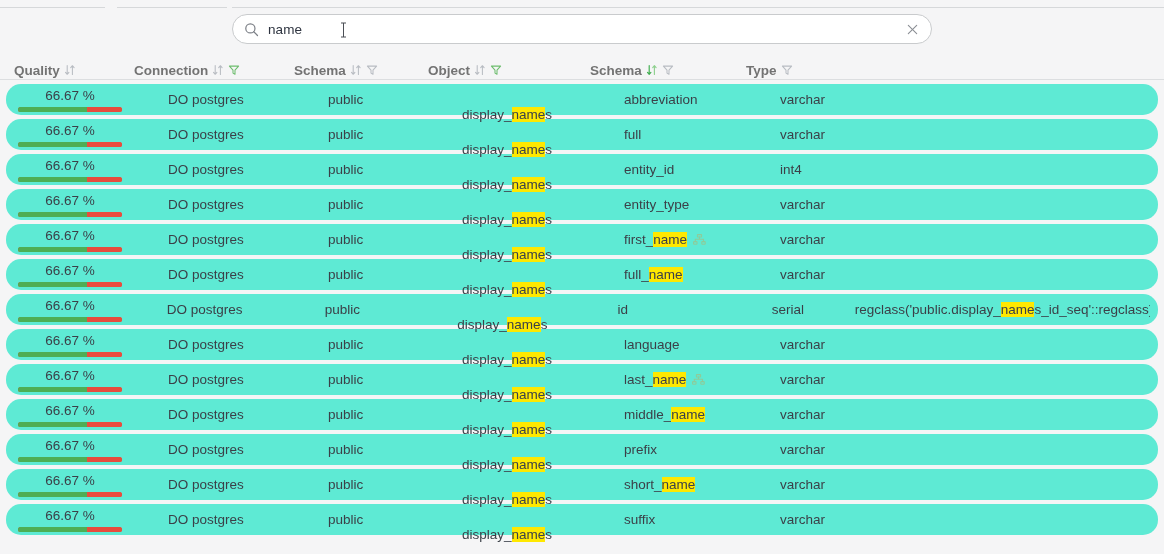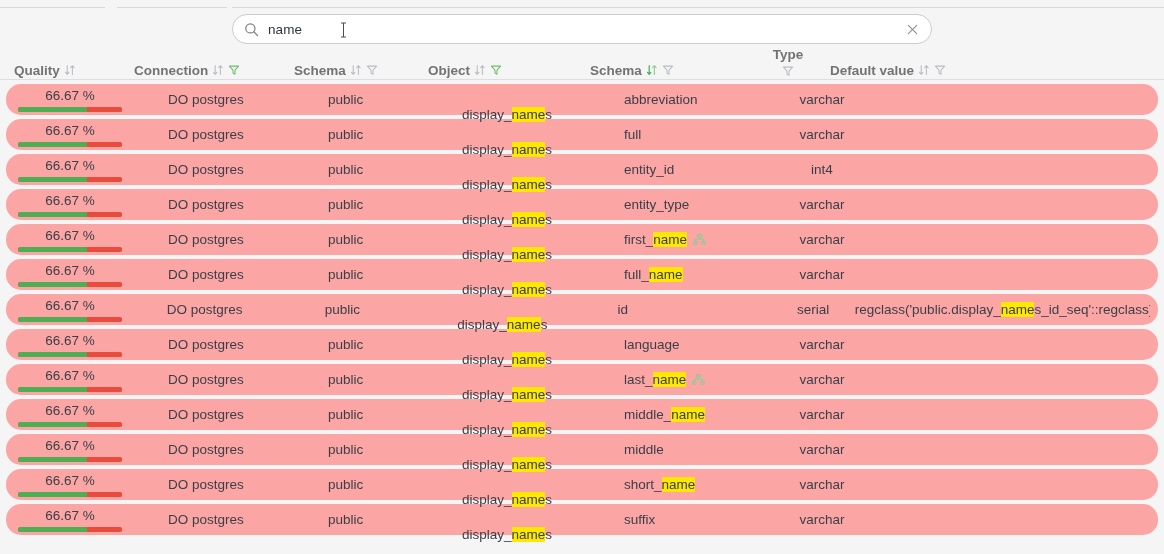--- a/index.html
+++ b/index.html
@@ -105,33 +105,33 @@
     padding-bottom: 2px;
   }
   .th .hdr-label { line-height: 1; }
 
   
   .c-quality   { width: 120px; }
   .c-conn      { width: 160px; }
   .c-schema    { width: 134px; }
   .c-object    { width: 162px; margin-top: 30px; }
   .c-column    { width: 156px; }
-  .c-type      { width: 84px; flex-direction: column;  }
+  .c-type      { width: 84px;  }
   .c-default   { flex: 1 1 auto; }
 
   .tbody {
     padding: 0 0 0 0;
   }
   .row {
     display: flex;
     align-items: center;
     height: 31px;
     margin: 4px 6px;
     padding: 0 8px;
-    background: #fca5a5;
+    background: #5eead4;
     border-radius: 15px;
     box-sizing: border-box;
   }
   .row .cell {
     font-size: 13.5px;
     color: #3b4048;
     white-space: nowrap;
     overflow: hidden;
     display: flex;
     align-items: center;
@@ -307,34 +307,20 @@
 
     <div class="th c-type">
       <span class="hdr-label">Type</span>
       <span class="icon-filter">
         <svg width="12" height="12" viewBox="0 0 12 12" fill="none" stroke="#b8bcc2" stroke-width="1.05" stroke-linejoin="round">
           <path d="M1.4 2.1 H10.6 L7 6.2 V10.3 L5 9.1 V6.2 Z"></path>
         </svg>
       </span>
     </div>
 
-    <div class="th c-default">
-      <span class="hdr-label">Default value</span>
-      <span class="icon-sort">
-        <svg width="12" height="12" viewBox="0 0 12 12" fill="none" stroke="#b8bcc2" stroke-width="1.05" stroke-linecap="round" stroke-linejoin="round">
-          <path d="M3.2 1.6 V10.1 M1.5 8.4 L3.2 10.3 L4.9 8.4"></path>
-          <path d="M8.4 10.4 V1.9 M6.7 3.6 L8.4 1.7 L10.1 3.6"></path>
-        </svg>
-      </span>
-      <span class="icon-filter">
-        <svg width="12" height="12" viewBox="0 0 12 12" fill="none" stroke="#b8bcc2" stroke-width="1.05" stroke-linejoin="round">
-          <path d="M1.4 2.1 H10.6 L7 6.2 V10.3 L5 9.1 V6.2 Z"></path>
-        </svg>
-      </span>
-    </div>
 
   </div>
 
   <div class="tbody" id="tbody">
       <div class="row">
         <div class="cell c-quality">
           <div class="quality-wrap">
             <div class="quality-pct">66.67 %</div>
             <div class="quality-bar">
               <div class="seg-good" style="width:66.67%"></div>
@@ -597,21 +583,21 @@
           </div>
         </div>
         <div class="cell c-conn">DO postgres</div>
         <div class="cell c-schema">public</div>
         <div class="cell c-object">
           <span>display_</span>
           <mark class="hl">name</mark>
           <span>s</span>
         </div>
         <div class="cell c-column">
-          <span>middle</span>
+          <span>prefix</span>
         </div>
         <div class="cell c-type">varchar</div>
         <div class="cell c-default"></div>
       </div>
       <div class="row">
         <div class="cell c-quality">
           <div class="quality-wrap">
             <div class="quality-pct">66.67 %</div>
             <div class="quality-bar">
               <div class="seg-good" style="width:66.67%"></div>

